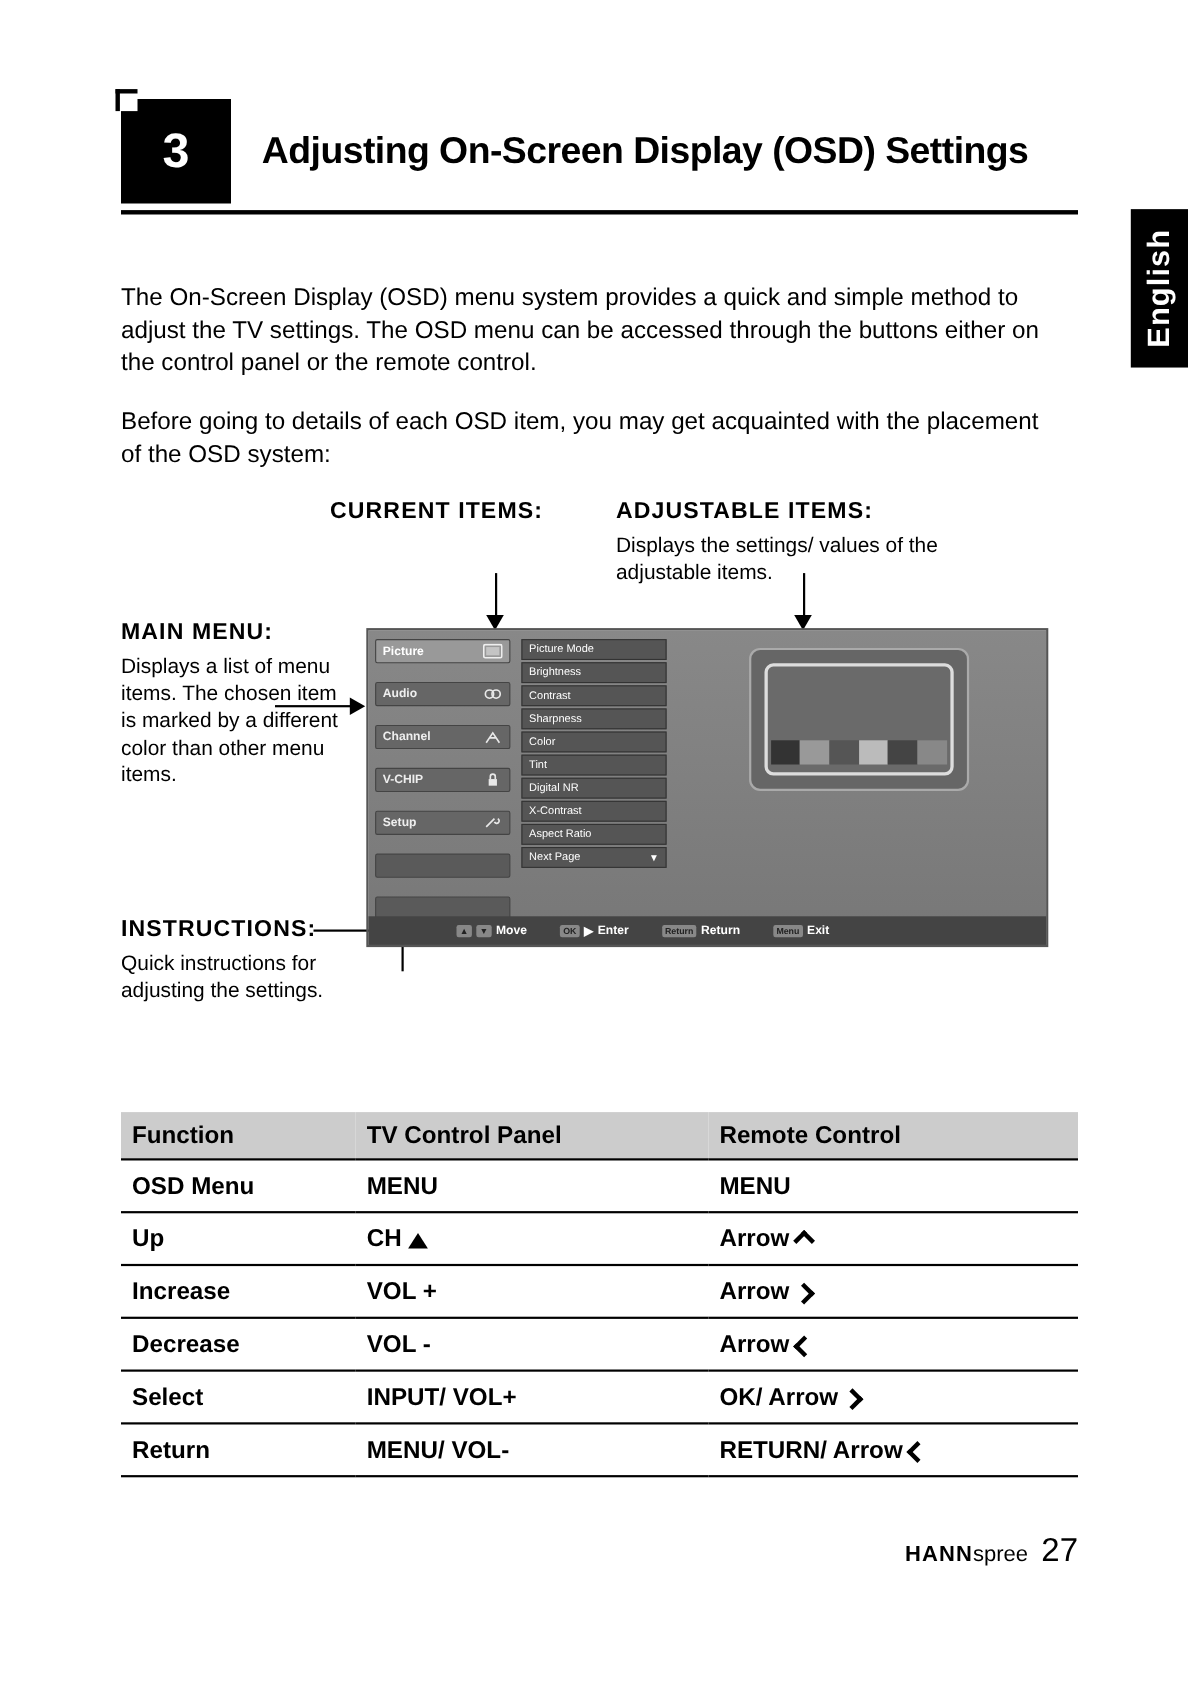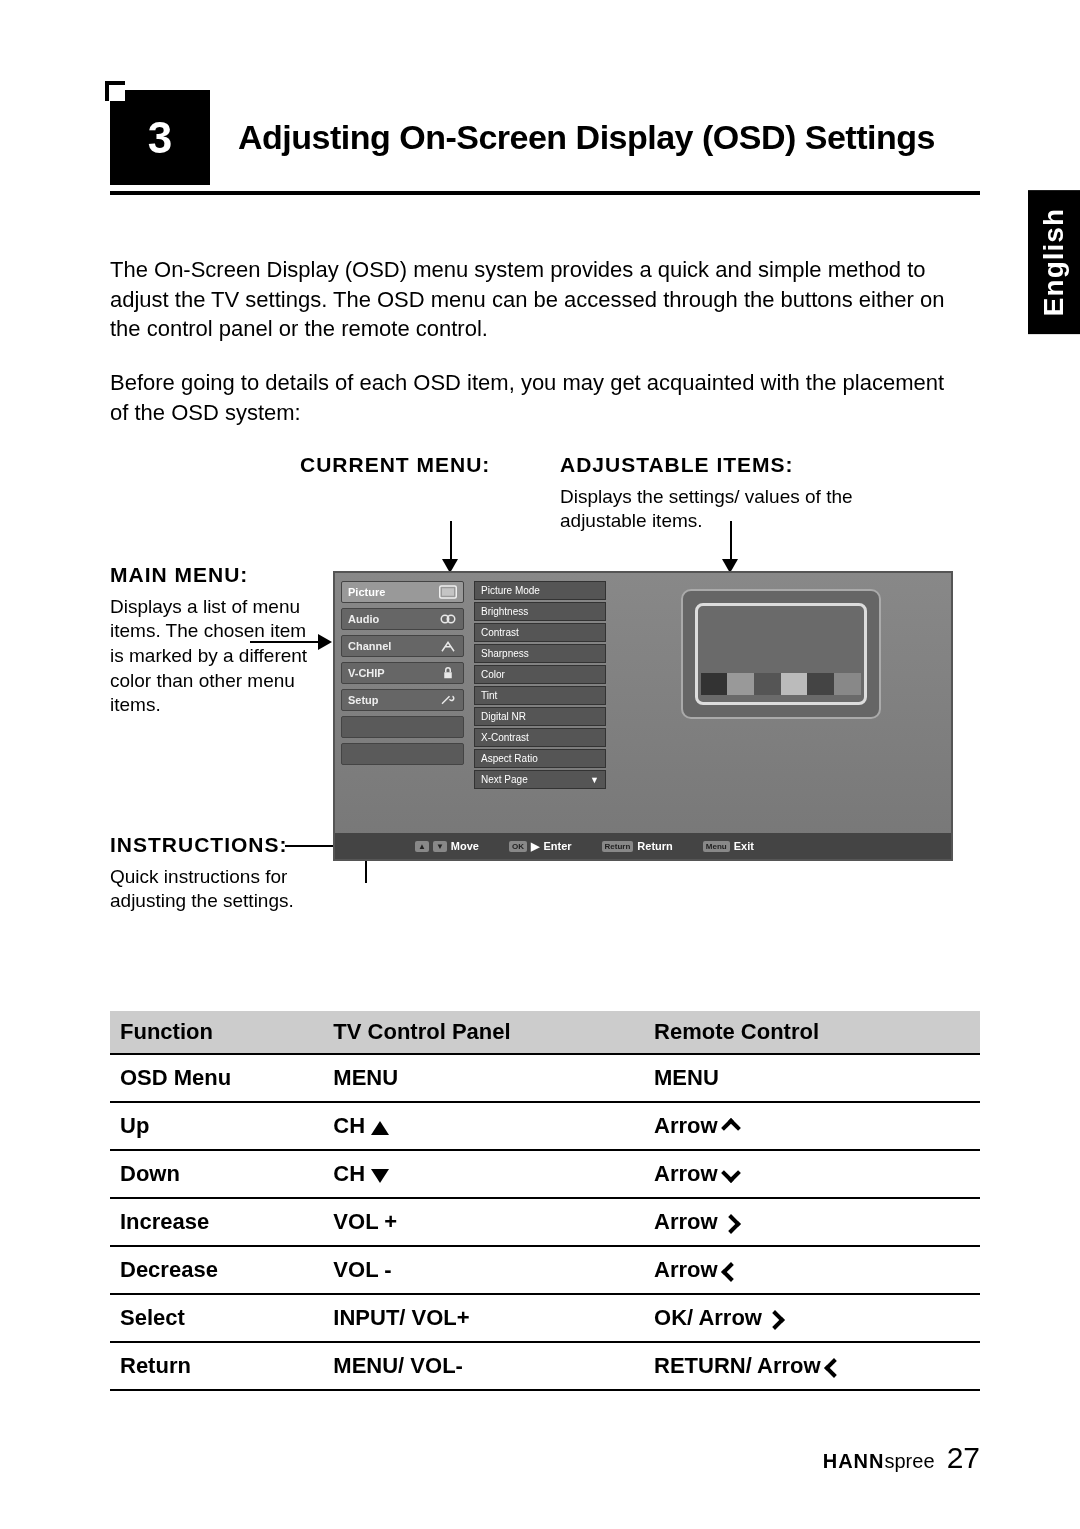--- a/index.html
+++ b/index.html
@@ -117,21 +117,21 @@
     background: linear-gradient(#888,#777);
     border: 2px solid #555;
     display: flex;
     font-size: 12px;
   }
   .osd-col1 {
     width: 135px;
     padding: 8px 6px;
     display: flex;
     flex-direction: column;
-    gap: 5px;
+    gap: 17px;
   }
   .main-item {
     background: #666;
     color: #eee;
     border: 1px solid #444;
     border-radius: 2px;
     padding: 3px 6px;
     display: flex;
     justify-content: space-between;
     align-items: center;
@@ -300,21 +300,21 @@
   </div>
 
   <div class="lang-tab">English</div>
 
   <p class="body-text">The On-Screen Display (OSD) menu system provides a quick and simple method to adjust the TV settings. The OSD menu can be accessed through the buttons either on the control panel or the remote control.</p>
   <p class="body-text">Before going to details of each OSD item, you may get acquainted with the placement of the OSD system:</p>
 
   <div class="diagram-area">
 
     <div class="callout callout-current">
-      <div class="callout-title">CURRENT MENU:</div>
+      <div class="callout-title">CURRENT ITEMS:</div>
     </div>
     <div class="callout callout-adj">
       <div class="callout-title">ADJUSTABLE ITEMS:</div>
       <div>Displays the settings/ values of the adjustable items.</div>
     </div>
     <div class="callout callout-main">
       <div class="callout-title">MAIN MENU:</div>
       <div>Displays a list of menu items. The chosen item is marked by a different color than other menu items.</div>
     </div>
     <div class="callout callout-instr">
@@ -455,25 +455,20 @@
         <td>OSD Menu</td>
         <td class="caps">MENU</td>
         <td class="caps">MENU</td>
       </tr>
       <tr>
         <td>Up</td>
         <td><span class="caps">CH</span><span class="tri-up"></span></td>
         <td><span>Arrow</span><span class="chev up"></span></td>
       </tr>
       <tr>
-        <td>Down</td>
-        <td><span class="caps">CH</span><span class="tri-down"></span></td>
-        <td><span>Arrow</span><span class="chev down"></span></td>
-      </tr>
-      <tr>
         <td>Increase</td>
         <td class="caps">VOL +</td>
         <td><span>Arrow</span><span class="chev right"></span></td>
       </tr>
       <tr>
         <td>Decrease</td>
         <td class="caps">VOL -</td>
         <td><span>Arrow</span><span class="chev left"></span></td>
       </tr>
       <tr>

